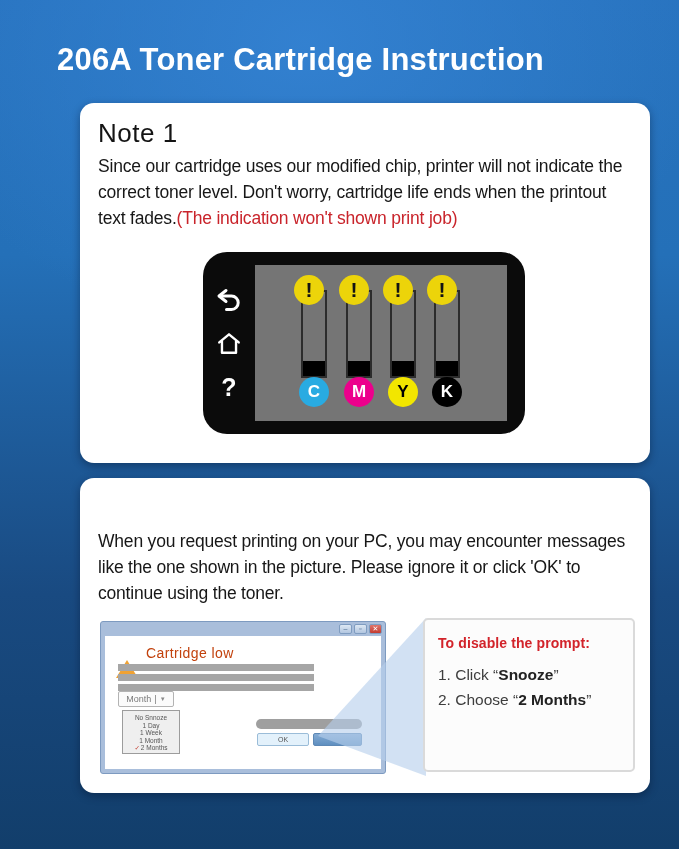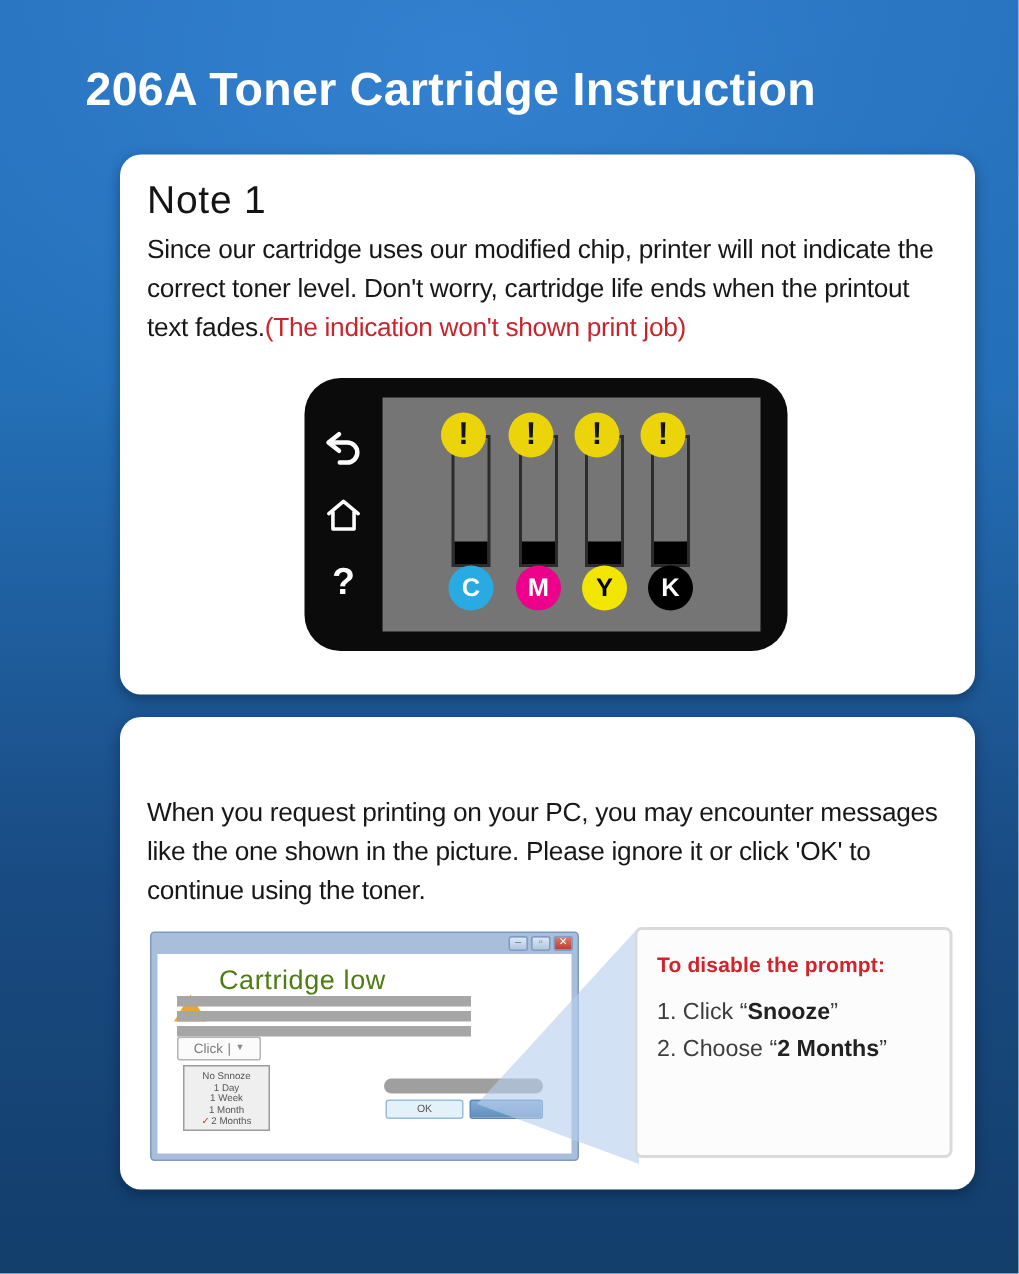--- a/index.html
+++ b/index.html
@@ -74,21 +74,21 @@
     width:13px; height:10px; border:1px solid #7f9cc0; border-radius:2px;
     background:linear-gradient(#dde8f3,#b2c6e0); font-size:7px; line-height:8px;
     text-align:center; color:#4a6a8f;
   }
   .wbtn-close { background:linear-gradient(#e0756b,#c23b30); color:#fff; }
   .win-body { position:absolute; left:4px; right:4px; top:14px; bottom:4px; background:#ffffff; }
   .warn-row { position:absolute; left:11px; top:7px; display:flex; align-items:flex-end; gap:8px; }
   .tri-wrap { position:relative; width:22px; height:18px; }
   .tri { width:0; height:0; border-left:11px solid transparent; border-right:11px solid transparent; border-bottom:18px solid #f0a233; }
   .tri-ex { position:absolute; left:0; right:0; bottom:1px; text-align:center; font-size:11px; font-weight:bold; color:#fff; }
-  .warn-title { font-size:18px; color:#4d7c0f; letter-spacing:.4px; }
+  .warn-title { font-size:14px; color:#c2410c; letter-spacing:.4px; }
   .gbar { position:absolute; left:13px; width:196px; height:7px; background:#a6a6a6; }
   .snooze-btn {
     position:absolute; left:13px; top:55px; width:56px; height:16px;
     border:1px solid #b3b3b3; border-radius:2px; background:#fbfbfb;
     font-size:9px; color:#7a7a7a; display:flex; align-items:center; justify-content:center; gap:3px;
   }
   .snooze-arrow { font-size:6px; color:#8a8a8a; }
   .dropdown {
     position:absolute; left:17px; top:74px; width:58px; height:44px;
     border:1px solid #9c9c9c; background:#efefef; font-size:6.5px; color:#555;
@@ -183,21 +183,21 @@
           <span class="tri"></span>
           <span class="tri-ex">!</span>
         </span>
         <span class="warn-title">Cartridge low</span>
       </div>
       <div class="gbar" style="top:28px"></div>
       <div class="gbar" style="top:38px"></div>
       <div class="gbar" style="top:48px"></div>
 
       <div class="snooze-btn">
-        <span>Click</span>
+        <span>Month</span>
         <span>|</span>
         <span class="snooze-arrow">▼</span>
       </div>
 
       <div class="dropdown">
         <div class="opt">No Snnoze</div>
         <div class="opt">1 Day</div>
         <div class="opt">1 Week</div>
         <div class="opt">1 Month</div>
         <div class="opt"><span class="chk">✓</span><span>2 Months</span></div>

